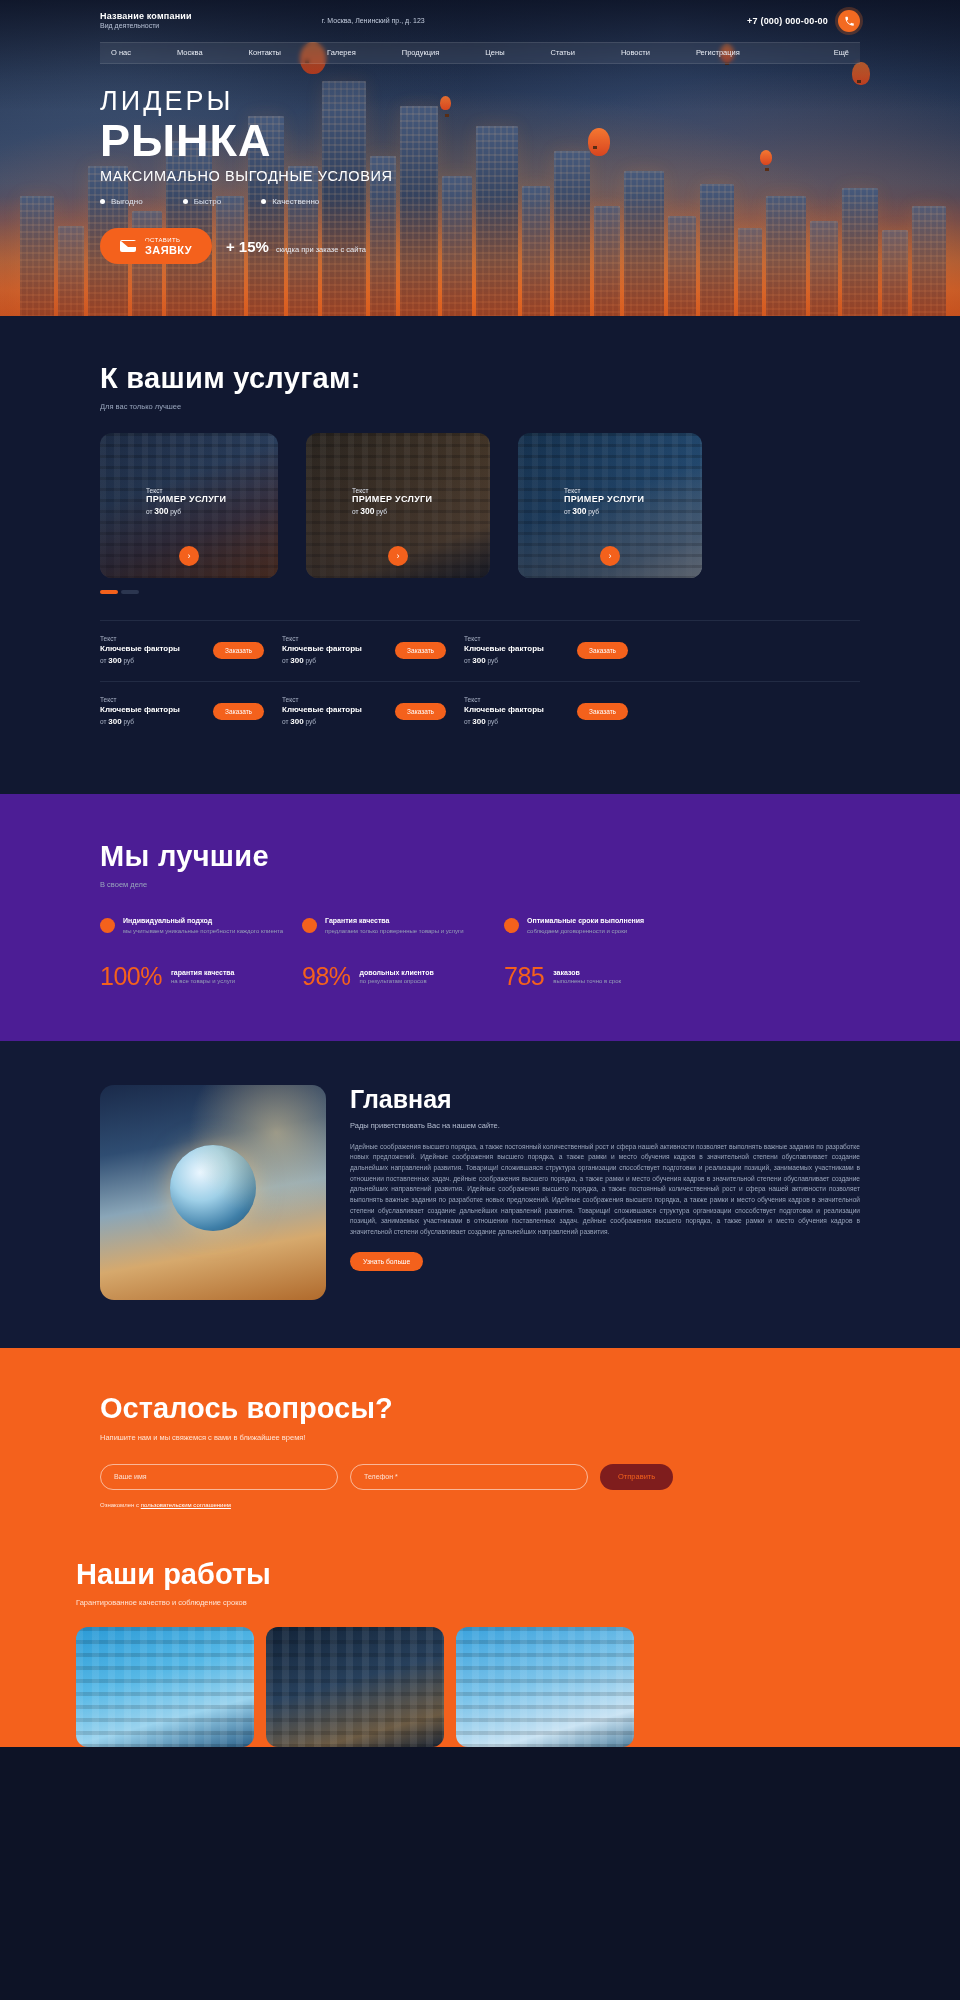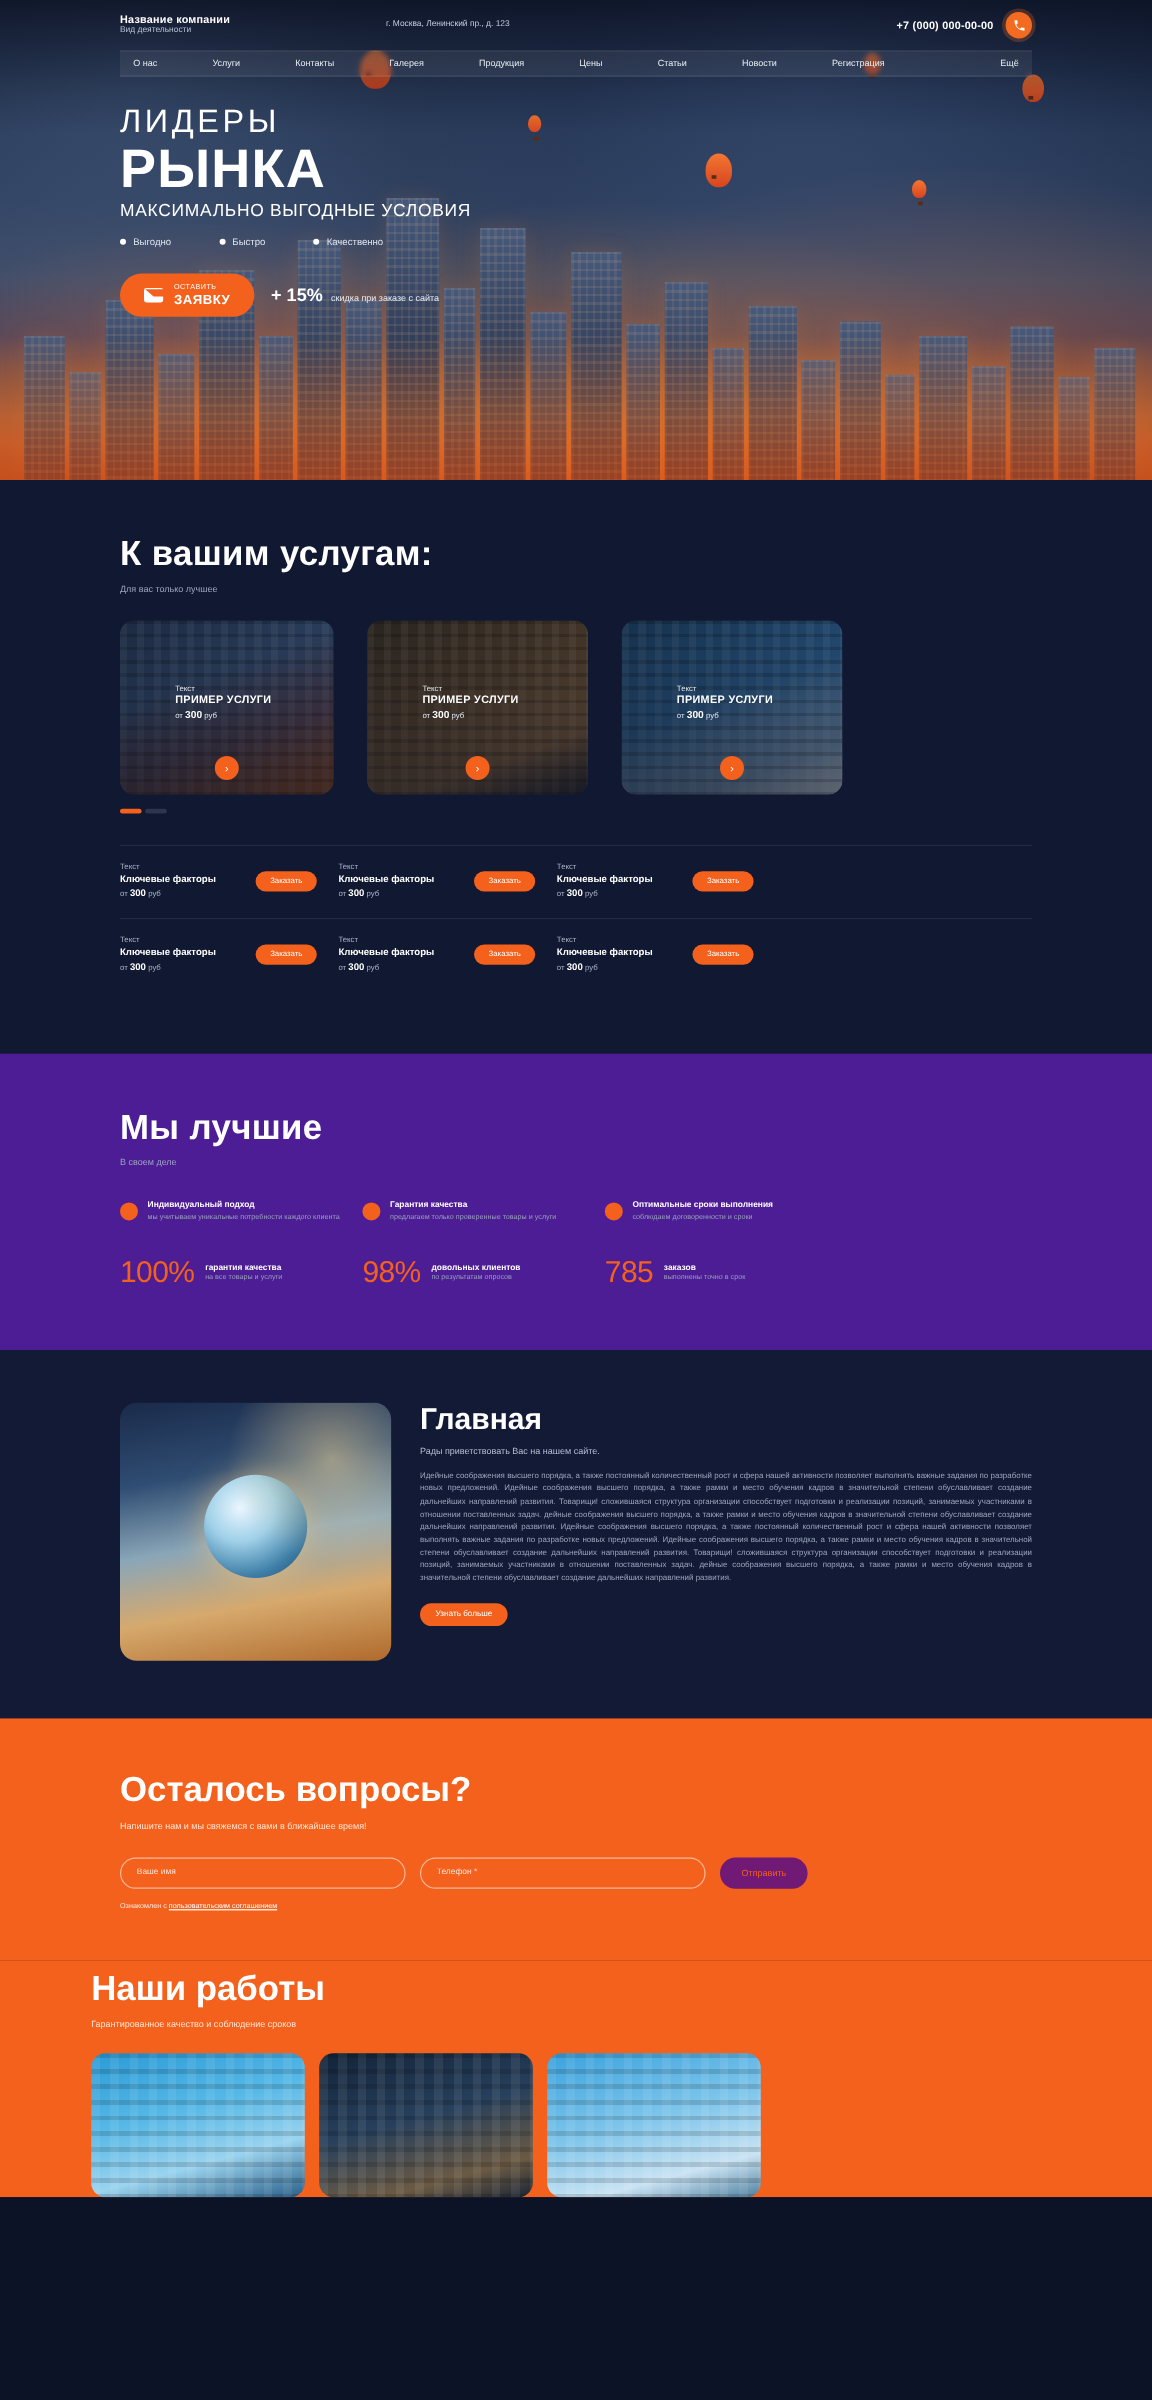--- a/index.html
+++ b/index.html
@@ -8,21 +8,21 @@
     background: #0d1326;
     font-family: "Liberation Sans", sans-serif;
     color: #ffffff;
     overflow-x: hidden;
   }
   .page { width: 960px; position: relative; }
 
   
   .hero {
     position: relative;
-    height: 400px;
+    height: 316px;
     overflow: hidden;
     background:
       radial-gradient(ellipse 600px 300px at 50% 95%, rgba(255,140,40,0.45), transparent 70%),
       radial-gradient(ellipse 400px 220px at 18% 85%, rgba(255,110,30,0.35), transparent 70%),
       radial-gradient(ellipse 500px 260px at 82% 80%, rgba(255,120,40,0.28), transparent 70%),
       linear-gradient(180deg, #1b2740 0%, #20304d 22%, #2a3a58 42%, #3a4661 58%, #4a3f55 70%, #6b4740 82%, #8a4e33 92%, #71402c 100%);
   }
   .hero-sky {
     position: absolute; inset: 0;
     background:
@@ -215,21 +215,21 @@
   .q-form { display: flex; gap: 12px; margin-top: 22px; align-items: center; }
   .q-input {
     height: 26px; border: 1px solid rgba(255,255,255,0.55); background: transparent;
     border-radius: 13px; color: #fff; font-size: 7px; padding: 0 13px; outline: none;
     font-family: "Liberation Sans", sans-serif;
   }
   .q-input::placeholder { color: rgba(255,255,255,0.82); }
   .q-name { width: 238px; }
   .q-phone { width: 238px; }
   .q-send {
-    background: #701a75; color: #f4611c; border: none; border-radius: 13px;
+    background: #7f1d1d; color: #f4611c; border: none; border-radius: 13px;
     height: 26px; padding: 0 18px; font-size: 7.5px; cursor: pointer;
     font-family: "Liberation Sans", sans-serif;
   }
   .q-agree { font-size: 6px; margin-top: 12px; color: #ffe9dd; }
   .q-agree a { color: #fff; text-decoration: underline; }
 
   
   .works { background: #f4611c; padding: 8px 100px 0 76px; }
   .w-title { font-size: 29px; font-weight: bold; }
   .w-sub { font-size: 7.5px; color: #ffe5d6; margin-top: 7px; }
@@ -302,21 +302,21 @@
         <div class="callbtn">
           <svg width="11" height="11" viewBox="0 0 24 24" fill="#fff">
               <path d="M6.6 10.8c1.4 2.8 3.8 5.2 6.6 6.6l2.2-2.2c.3-.3.7-.4 1.1-.2 1.2.4 2.5.6 3.8.6.6 0 1 .4 1 1V20c0 .6-.4 1-1 1C11.2 21 3 12.8 3 2.7c0-.6.4-1 1-1h3.4c.6 0 1 .4 1 1 0 1.3.2 2.6.6 3.8.1.4 0 .8-.2 1.1l-2.2 2.2z"></path>
             </svg>
         </div>
       </div>
     </div>
 
     <nav class="nav">
       <a href="#">О нас</a>
-      <a href="#">Услуги</a>
+      <a href="#">Москва</a>
       <a href="#">Контакты</a>
       <a href="#">Галерея</a>
       <a href="#">Продукция</a>
       <a href="#">Цены</a>
       <a href="#">Статьи</a>
       <a href="#">Новости</a>
       <a href="#">Регистрация</a>
       <a class="more" href="#">Ещё</a>
     </nav>
 

